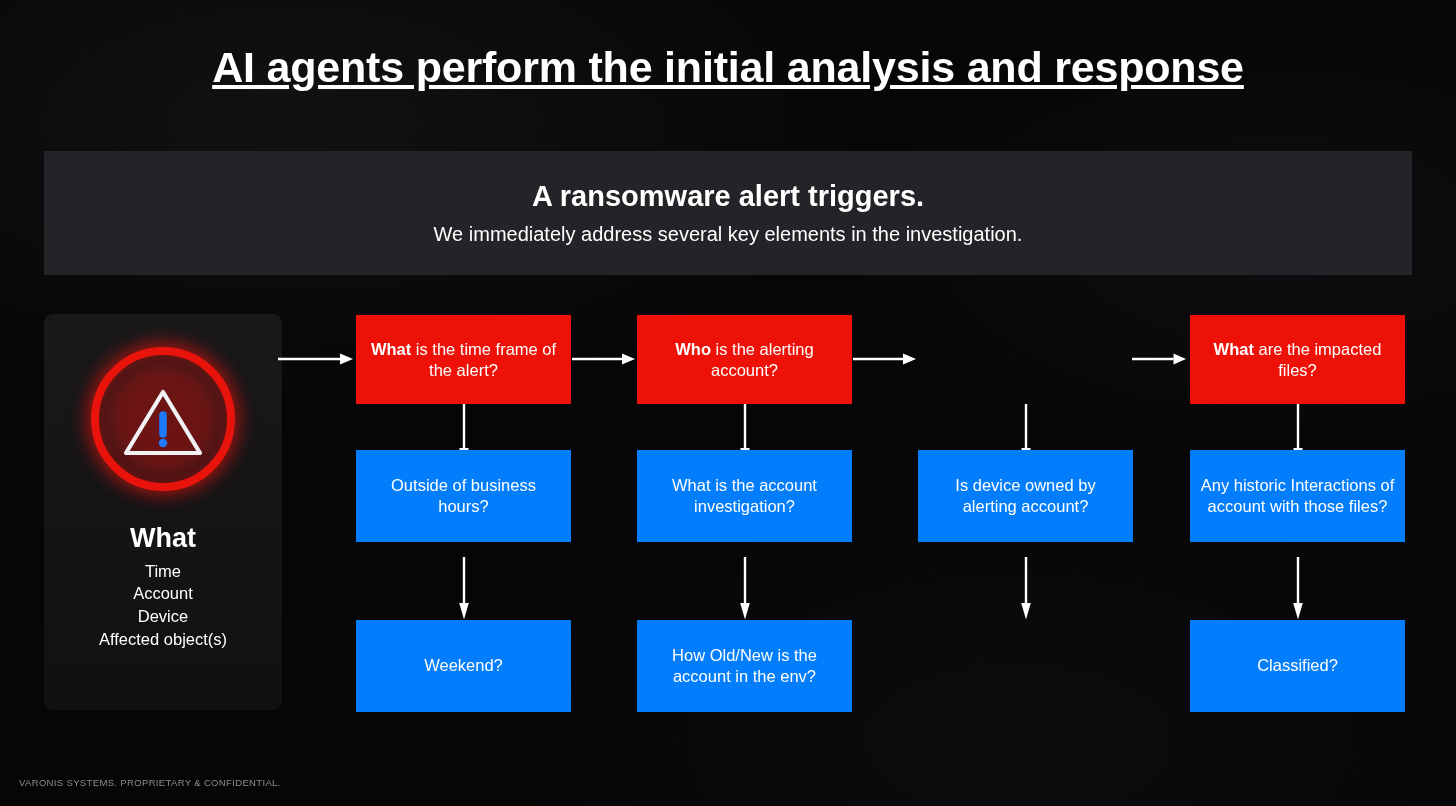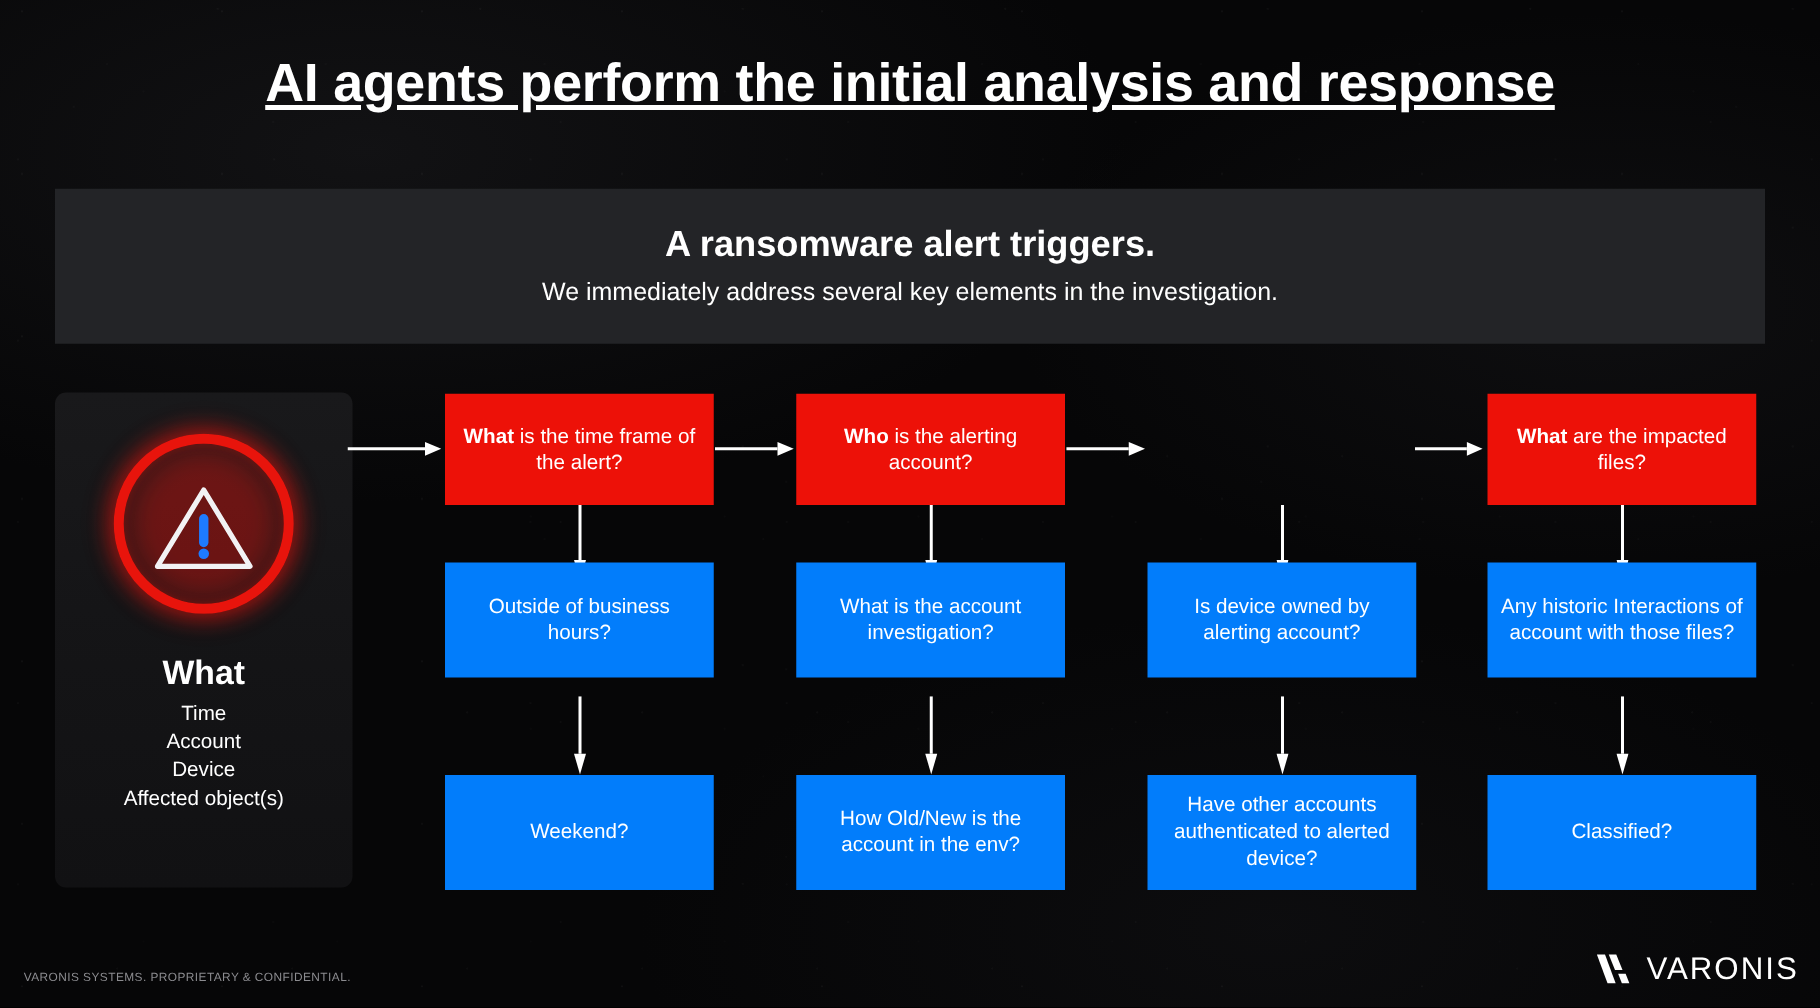--- a/index.html
+++ b/index.html
@@ -326,21 +326,20 @@
       </svg>
       <svg class="varrow a1" viewBox="0 0 10 61" preserveAspectRatio="none">
         <path d="M5 0 L5 44" stroke="#FFFFFF" stroke-width="2.4"></path>
         <path d="M0.2 44 L9.8 44 L5 60.5 Z" fill="#FFFFFF"></path>
       </svg>
       <div class="node blue1">Is device owned by alerting account?</div>
       <svg class="varrow a2" viewBox="0 0 10 63" preserveAspectRatio="none">
         <path d="M5 0 L5 46" stroke="#FFFFFF" stroke-width="2.4"></path>
         <path d="M0.2 46 L9.8 46 L5 62.5 Z" fill="#FFFFFF"></path>
       </svg>
-      <div class="node blue2">Have other accounts authenticated to alerted device?</div>
     </div>
 
     <div class="col c3">
       <svg class="harrow h3" viewBox="0 0 57 12" preserveAspectRatio="none" style="left:-58px;">
         <path d="M0 6 L43 6" stroke="#FFFFFF" stroke-width="2.4"></path>
         <path d="M43 0.5 L56 6 L43 11.5 Z" fill="#FFFFFF"></path>
       </svg>
       <div class="node red">
         <span><b>What</b><span> are the impacted files?</span></span>
       </div>
@@ -353,24 +352,14 @@
         <path d="M5 0 L5 46" stroke="#FFFFFF" stroke-width="2.4"></path>
         <path d="M0.2 46 L9.8 46 L5 62.5 Z" fill="#FFFFFF"></path>
       </svg>
       <div class="node blue2">Classified?</div>
     </div>
 
   </div>
 
   <div id="footer-note">VARONIS SYSTEMS. PROPRIETARY &amp; CONFIDENTIAL.</div>
 
-  <div id="logo">
-    <svg width="34" height="30" viewBox="0 0 34 30">
-      <g fill="#FFFFFF">
-        <path d="M1.5 3.5 L8.0 3.5 L16.5 26.5 L10.0 26.5 Z"></path>
-        <path d="M11.0 3.5 L17.0 3.5 L22.0 16.0 L16.0 16.0 Z"></path>
-        <path d="M18.5 19.0 L24.5 19.0 L27.5 26.5 L21.5 26.5 Z"></path>
-      </g>
-    </svg>
-    <span id="logo-word">VARONIS</span>
-  </div>
 
 </div>
 
 </body></html>

